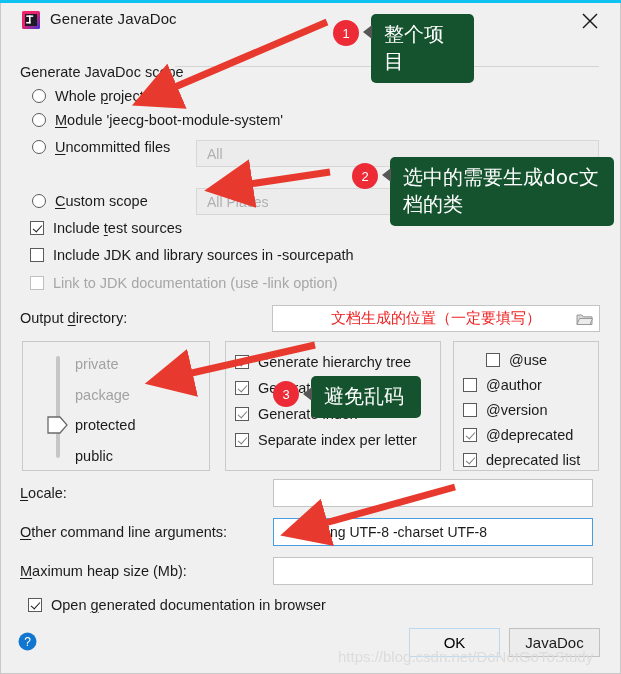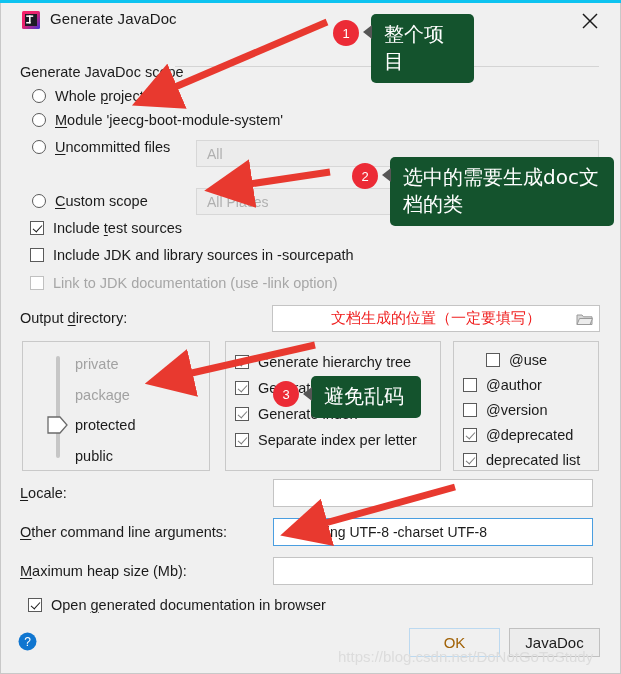--- a/index.html
+++ b/index.html
@@ -221,21 +221,21 @@
     background: #ececec;
     color: #1b1b1b;
     cursor: pointer;
     display: flex;
     align-items: center;
     justify-content: center;
   }
   .btn.primary-disabled {
     border: 1px solid #bcd9f0;
     background: #f0f0f0;
-    color: #a16207;
+    color: #000000;
     cursor: default;
   }
   .help-ic {
     position: absolute;
     left: 18px; top: 632px;
     width: 19px; height: 19px;
     cursor: pointer;
   }
 
   

